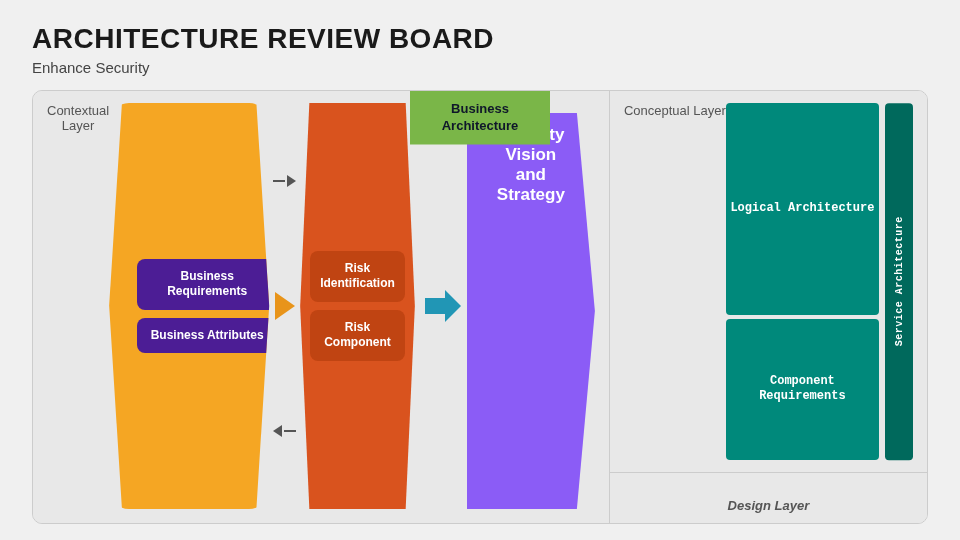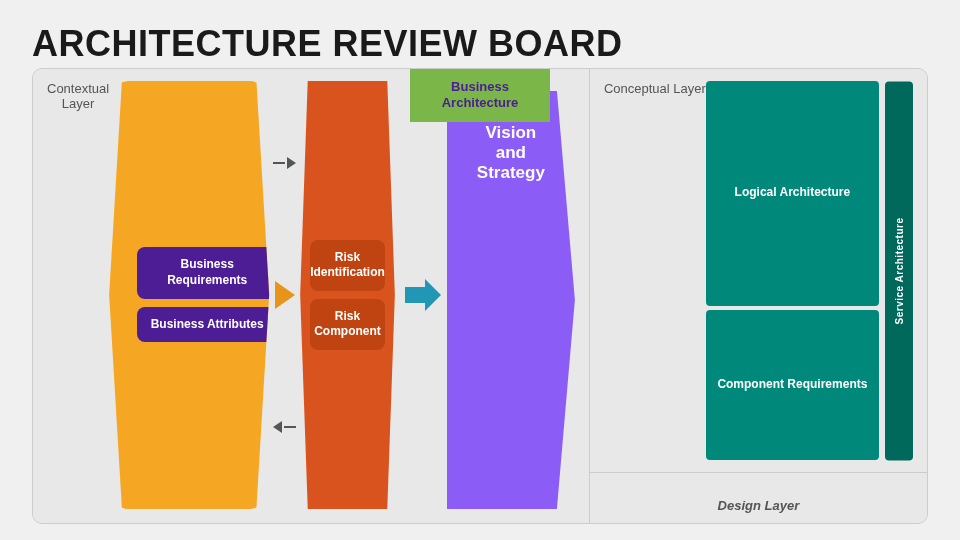--- a/index.html
+++ b/index.html
@@ -14,21 +14,21 @@
     .page {
       width: 960px;
       height: 540px;
       background: #f0f0f0;
       padding: 24px 32px 16px 32px;
       display: flex;
       flex-direction: column;
     }
 
     .title {
-      font-size: 36px;
+      font-size: 28px;
       font-weight: 900;
       color: #1a1a1a;
       letter-spacing: 0.5px;
       line-height: 1.1;
       margin-bottom: 4px;
     }
 
     .subtitle {
       font-size: 15px;
       color: #444;
@@ -47,21 +47,21 @@
       position: relative;
     }
 
     
     .business-arch-banner {
       position: absolute;
       top: 0;
       left: 50%;
       transform: translateX(-50%);
       background: #7ab648;
-      color: #4c1d95;
+      color: #0f172a;
       font-weight: 700;
       font-size: 13px;
       text-align: center;
       padding: 10px 22px;
       z-index: 10;
       clip-path: polygon(0 0, 100% 0, 100% 100%, 0 100%);
       width: 140px;
       line-height: 1.3;
     }
 
@@ -122,21 +122,21 @@
       flex-direction: column;
       gap: 8px;
       align-items: center;
       justify-content: center;
       min-height: 160px;
     }
 
     .red-box {
       background: #c04412;
       border-radius: 8px;
-      padding: 10px 0;
+      padding: 10px 10px;
       text-align: center;
       width: 100%;
       color: white;
       font-size: 12px;
       font-weight: 600;
       line-height: 1.3;
     }
 
     
     .bottom-banner {
@@ -181,20 +181,21 @@
       font-weight: 600;
       text-align: center;
       font-style: italic;
     }
 
     .conceptual-content {
       display: flex;
       flex-direction: row;
       flex: 1;
       gap: 6px;
+      font-family: Liberation Mono, monospace;
     }
 
     .teal-blocks {
       display: flex;
       flex-direction: column;
       flex: 1;
       gap: 4px;
     }
 
     .teal-block {
@@ -280,20 +281,21 @@
       align-items: center;
       padding: 0 6px;
     }
   </style>
 </head>
 <body>
 
 <div class="page">
 
   <div class="title">ARCHITECTURE REVIEW BOARD</div>
+  <div class="subtitle">Enhance Security</div>
 
   <div class="main-container">
 
     <div class="business-arch-banner">
       <span>Business Architecture</span>
     </div>
 
     <div class="left-panel">
       <div class="layer-label">Contextual Layer</div>
 

